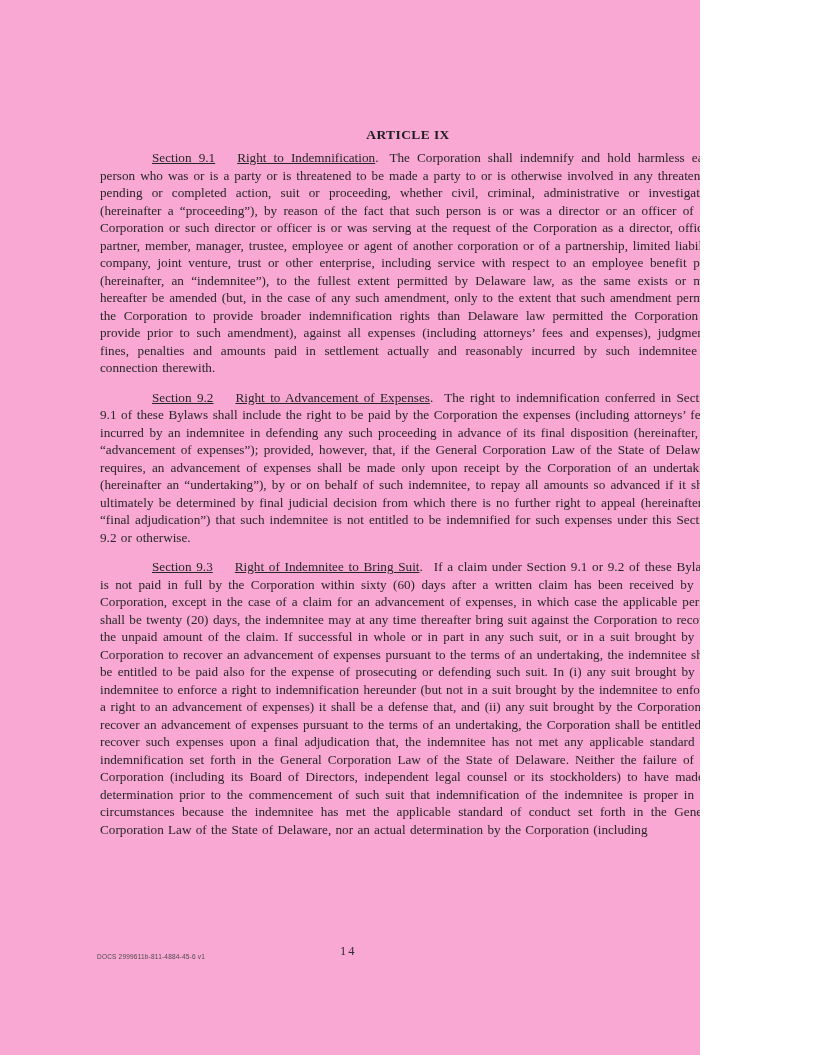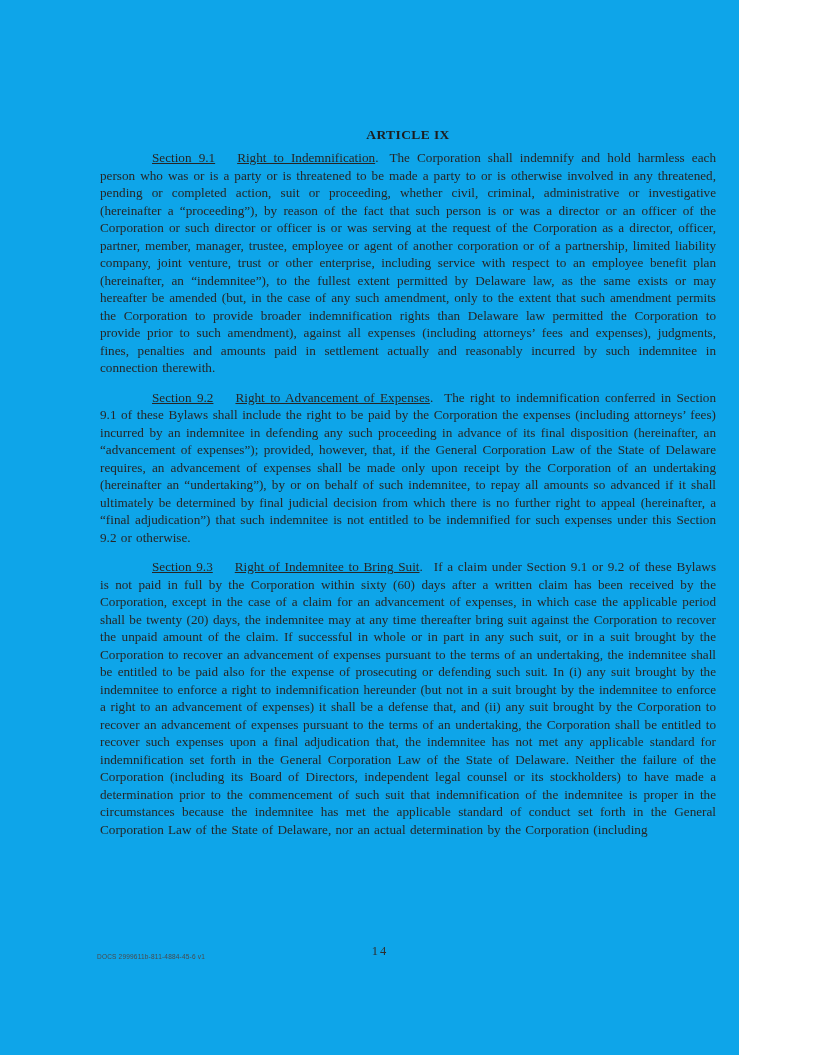--- a/index.html
+++ b/index.html
@@ -2,26 +2,27 @@
 <html><head>
 <meta charset="utf-8">
 <style>
   html, body {
     margin: 0;
     padding: 0;
     background: #ffffff;
   }
   .page {
     position: relative;
-    width: 739px;
+    width: 669px;
     height: 1055px;
-    background: #0ea5e9;
+    background: #f9a8d4;
     font-family: "Liberation Serif", serif;
     color: #232323;
     overflow: hidden;
+    padding-left: 31px;
   }
   .content {
     position: absolute;
     left: 100px;
     top: 126px;
     width: 616px;
   }
   .article-heading,
   .article-subheading {
     text-align: center;
@@ -63,21 +64,21 @@
     font-family: "Liberation Sans", sans-serif;
     font-size: 6.5px;
     letter-spacing: 0.2px;
     color: #4a4a4a;
   }
   .page-number {
     position: absolute;
     left: 340px;
     top: 944px;
     width: 80px;
-    text-align: center;
+    text-align: left;
     font-size: 12.5px;
     letter-spacing: 2px;
     color: #2e2e2e;
   }
 </style>
 </head>
 <body>
 
 <div class="page">
   <div class="content">

